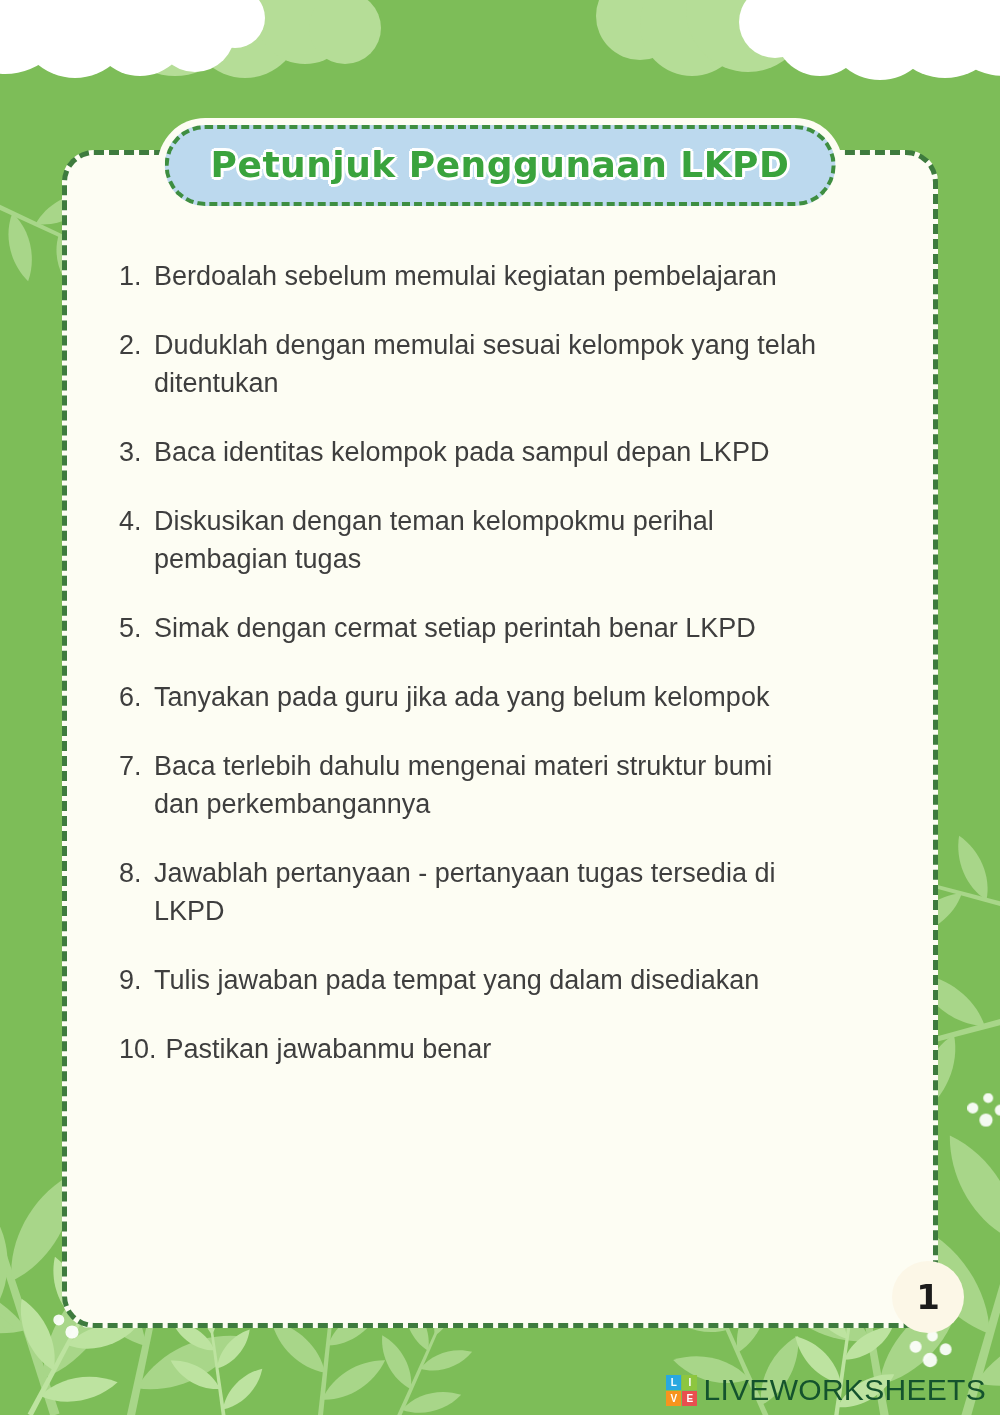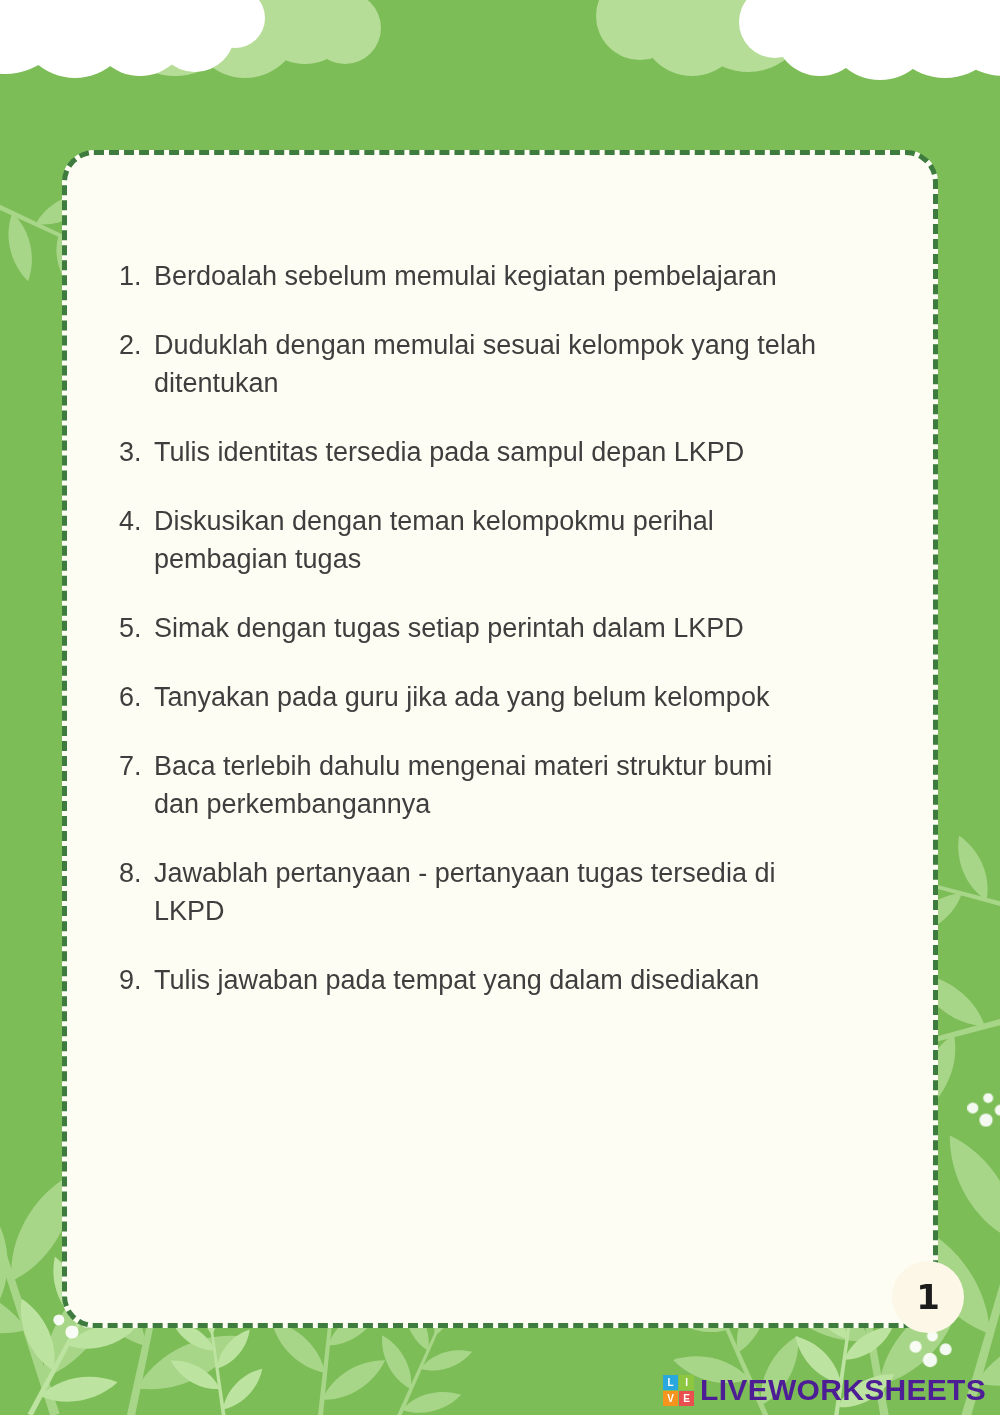--- a/index.html
+++ b/index.html
@@ -110,23 +110,23 @@
     display: flex; align-items: center; justify-content: center;
     font-size: 10px; font-weight: bold; color: #ffffff;
     font-family: "Liberation Sans", sans-serif;
   }
   .cell-l { background: #29a8e0; }
   .cell-i { background: #8dc63f; }
   .cell-v { background: #f7941d; }
   .cell-e { background: #e94f4f; }
   .brand {
     font-size: 30px;
-    font-weight: bold;
+    font-weight: normal;
     letter-spacing: 0.3px;
-    color: #4c1d95;
+    color: #14532d;
   }
 </style>
 </head>
 <body>
 
 <div class="page">
 
   <svg class="decor" width="1000" height="1415" viewBox="0 0 1000 1415" aria-hidden="true">
     <defs>
       <path id="leaf" d="M0 0 C 9 -13, 9 -32, 0 -46 C -9 -32, -9 -13, 0 0 Z"></path>
@@ -205,49 +205,58 @@
       <li class="item">
         <span class="num">1.</span>
         <span class="txt">Berdoalah sebelum memulai kegiatan pembelajaran</span>
       </li>
       <li class="item">
         <span class="num">2.</span>
         <span class="txt">Duduklah dengan memulai sesuai kelompok yang telah ditentukan</span>
       </li>
       <li class="item">
         <span class="num">3.</span>
-        <span class="txt">Tulis identitas tersedia pada sampul depan LKPD</span>
+        <span class="txt">Baca identitas kelompok pada sampul depan LKPD</span>
       </li>
       <li class="item">
         <span class="num">4.</span>
         <span class="txt">Diskusikan dengan teman kelompokmu perihal pembagian tugas</span>
       </li>
       <li class="item">
         <span class="num">5.</span>
-        <span class="txt">Simak dengan tugas setiap perintah dalam LKPD</span>
+        <span class="txt">Simak dengan cermat setiap perintah benar LKPD</span>
       </li>
       <li class="item">
         <span class="num">6.</span>
         <span class="txt">Tanyakan pada guru jika ada yang belum kelompok</span>
       </li>
       <li class="item">
         <span class="num">7.</span>
         <span class="txt">Baca terlebih dahulu mengenai materi struktur bumi dan perkembangannya</span>
       </li>
       <li class="item">
         <span class="num">8.</span>
         <span class="txt">Jawablah pertanyaan - pertanyaan tugas tersedia di LKPD</span>
       </li>
       <li class="item">
         <span class="num">9.</span>
         <span class="txt">Tulis jawaban pada tempat yang dalam disediakan</span>
       </li>
+      <li class="item">
+        <span class="num">10.</span>
+        <span class="txt">Pastikan jawabanmu benar</span>
+      </li>
     </ol>
   </div>
 
+  <div class="pill-outer">
+    <div class="pill-inner">
+      <h1 class="title">Petunjuk Penggunaan LKPD</h1>
+    </div>
+  </div>
 
   <div class="page-circle">
     <span>1</span>
   </div>
 
   <div class="footer">
     <span class="logo-grid">
       <span class="logo-cell cell-l">L</span>
       <span class="logo-cell cell-i">I</span>
       <span class="logo-cell cell-v">V</span>

